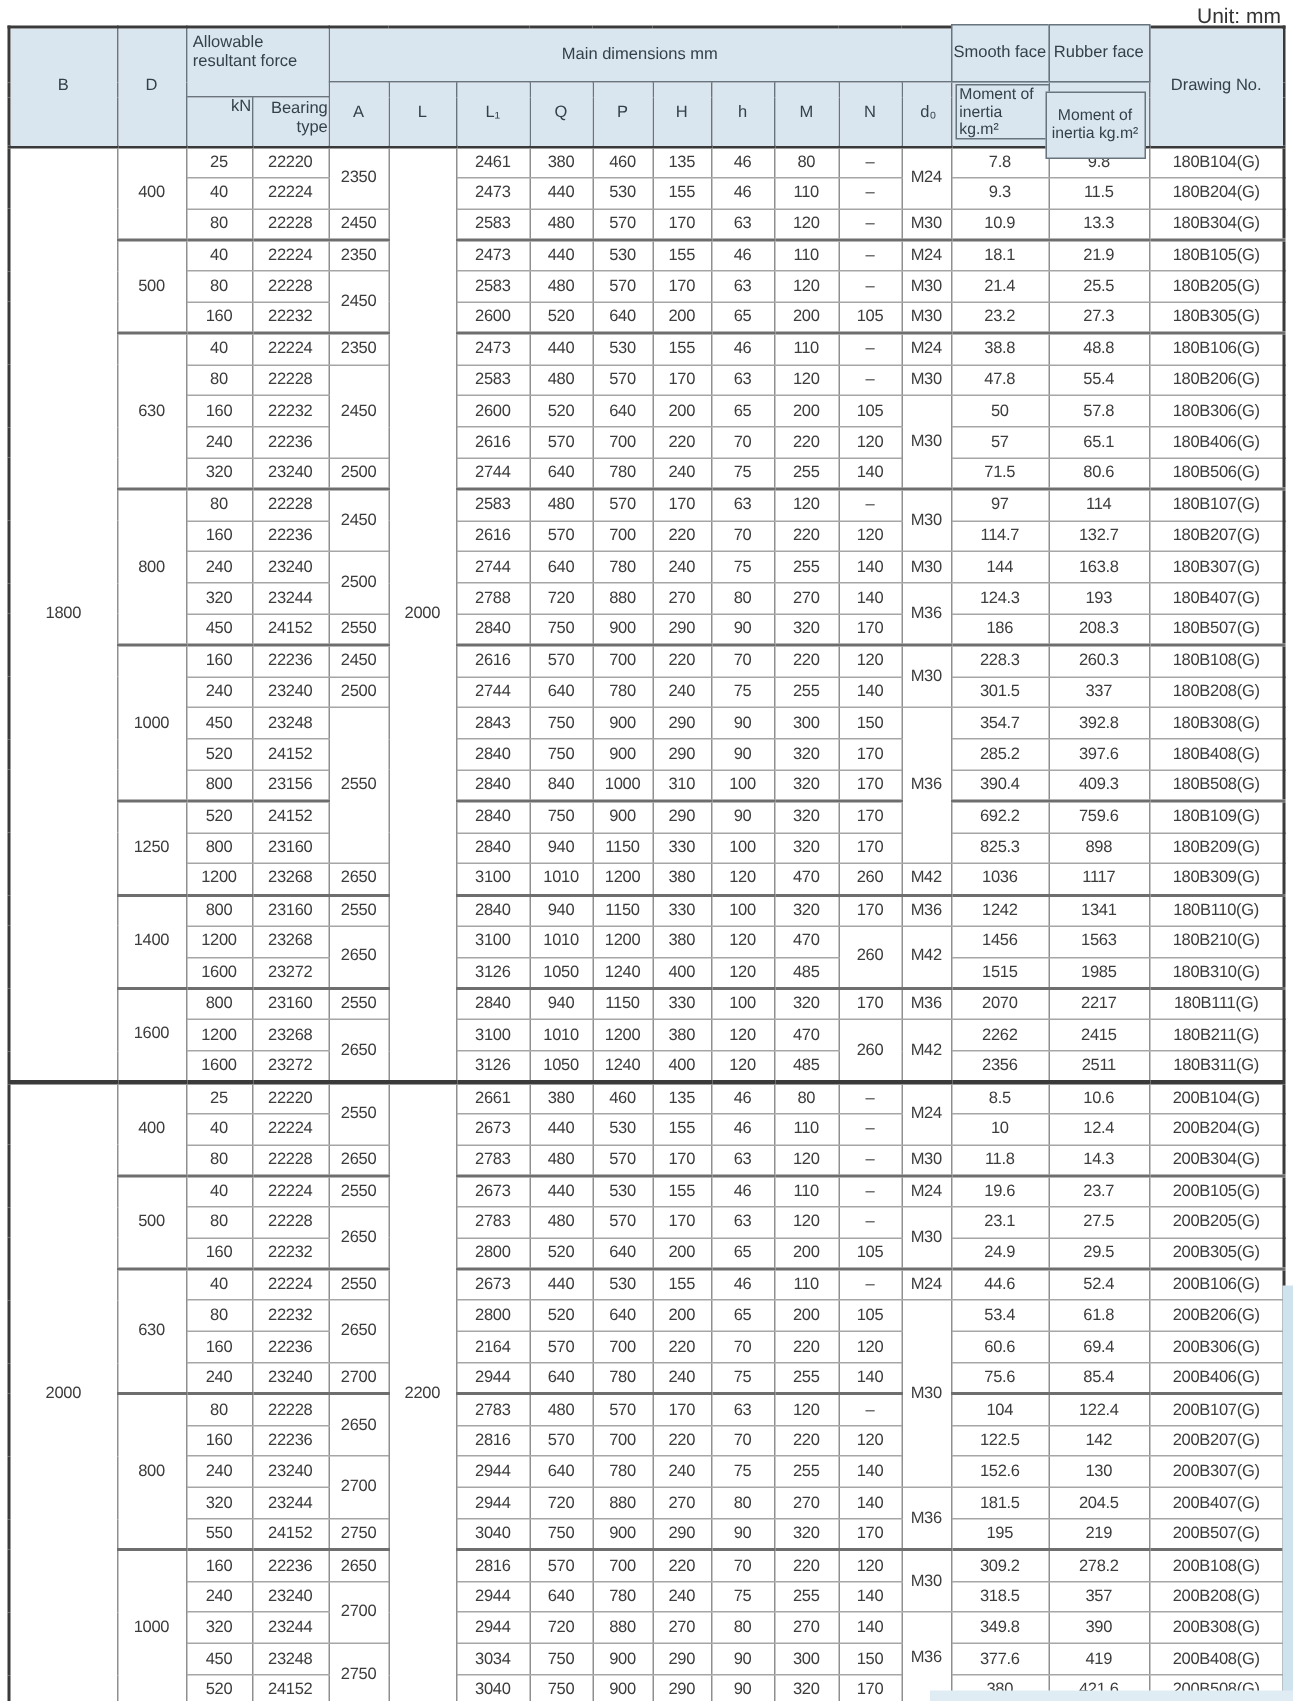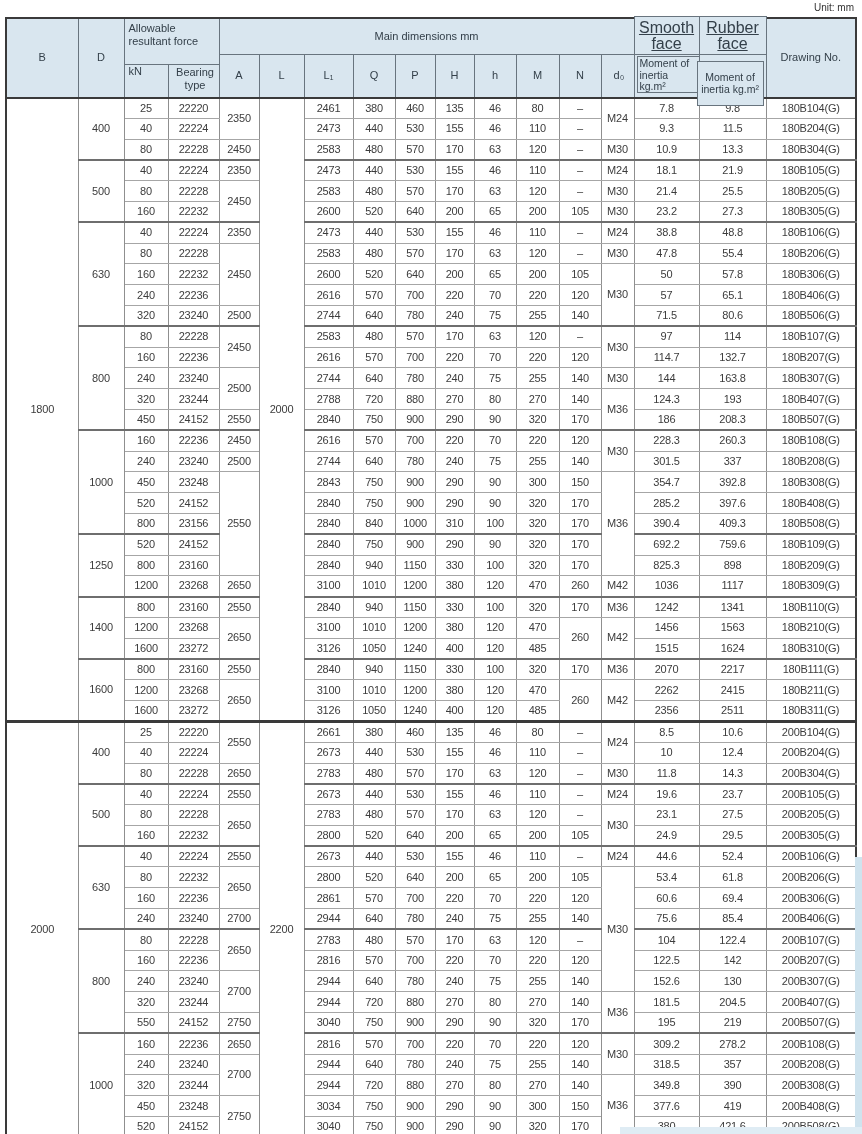--- a/index.html
+++ b/index.html
@@ -10,21 +10,21 @@
     --border_dark:#3a3a3a;
     --border_mid:#6e6e6e;
     --border_light:#a6a6a6;
     --border_head:#68747e;
     --text:#3f3f3f;
   }
   html,body{margin:0;padding:0;}
   body{background:#f2f2f2;font-family:"Liberation Sans","DejaVu Sans",sans-serif;color:var(--text);}
   #page{position:relative;width:862px;height:1134px;background:var(--page_bg);overflow:hidden;}
 
-  #unit-label{position:absolute;top:2px;right:8px;font-size:10px;color:#333;}
+  #unit-label{position:absolute;top:2px;right:8px;font-size:14px;color:#333;}
 
   table#spec{
     position:absolute;left:5px;top:17px;width:850px;
     border-collapse:collapse;table-layout:fixed;
     border:2px solid var(--border_dark);
     font-size:11px;line-height:1;
   }
   col.c-b{width:72px}col.c-d{width:46px}col.c-kn{width:44px}col.c-bt{width:51px}
   col.c-a{width:40px}col.c-l{width:45px}col.c-l1{width:49px}col.c-q{width:42px}
   col.c-p{width:40px}col.c-h{width:39px}col.c-hs{width:42px}col.c-m{width:43px}
@@ -33,27 +33,27 @@
 
   thead th{
     background:var(--header_bg);
     border:1px solid var(--border_head);
     font-weight:normal;font-size:11px;color:#34404a;
     padding:12px;vertical-align:middle;text-align:center;
     white-space:pre-line;position:relative;
   }
   tr.h1{height:23px}tr.h2{height:10px}tr.h3{height:33px}
   th.th-allow{text-align:left;vertical-align:top;padding:3px 0 0 4px;line-height:1.2;}
-  th.th-kn{text-align:left;vertical-align:top;padding:1px 0 0 4px;}
-  th.th-bearing{text-align:center;vertical-align:top;padding:1px 0 0 3px;line-height:1.2;margin-top:44px;}
+  th.th-kn{text-align:right;vertical-align:top;padding:1px 0 0 4px;}
+  th.th-bearing{text-align:right;vertical-align:top;padding:1px 0 0 3px;line-height:1.2;margin-top:44px;}
   th.th-face{overflow:visible;}
   .facebox{
     position:absolute;left:-1px;right:-1px;top:-3px;bottom:-1px;
     background:var(--header_bg);border:1px solid var(--border_head);
-    display:flex;align-items:center;justify-content:center;z-index:3;font-size:16px;text-decoration:underline;
+    display:flex;align-items:center;justify-content:center;z-index:3;font-size:11px;
   }
   .smbox{
     position:absolute;left:2px;right:-1px;top:1px;bottom:4px;
     background:var(--header_bg);border:1px solid var(--border_head);
     text-align:left;padding:1px 0 0 2px;line-height:1.1;z-index:2;font-size:10.5px;white-space:pre-line;
   }
   .rmbox{
     position:absolute;left:-3px;right:2px;top:6px;bottom:-9px;
     background:var(--header_bg);border:1px solid var(--border_head);
     display:flex;align-items:center;justify-content:center;text-align:center;
@@ -544,21 +544,21 @@
         <tr>
           <td>1600</td>
           <td>23272</td>
           <td>3126</td>
           <td>1050</td>
           <td>1240</td>
           <td>400</td>
           <td>120</td>
           <td>485</td>
           <td>1515</td>
-          <td>1624</td>
+          <td>1985</td>
           <td>180B310(G)</td>
         </tr>
         <tr class="dsep">
           <td rowspan="3">1600</td>
           <td>800</td>
           <td>23160</td>
           <td>2550</td>
           <td>2840</td>
           <td>940</td>
           <td>1150</td>
@@ -725,21 +725,21 @@
           <td>200</td>
           <td>105</td>
           <td rowspan="6">M30</td>
           <td>53.4</td>
           <td>61.8</td>
           <td>200B206(G)</td>
         </tr>
         <tr>
           <td>160</td>
           <td>22236</td>
-          <td>2861</td>
+          <td>2164</td>
           <td>570</td>
           <td>700</td>
           <td>220</td>
           <td>70</td>
           <td>220</td>
           <td>120</td>
           <td>60.6</td>
           <td>69.4</td>
           <td>200B306(G)</td>
         </tr>

